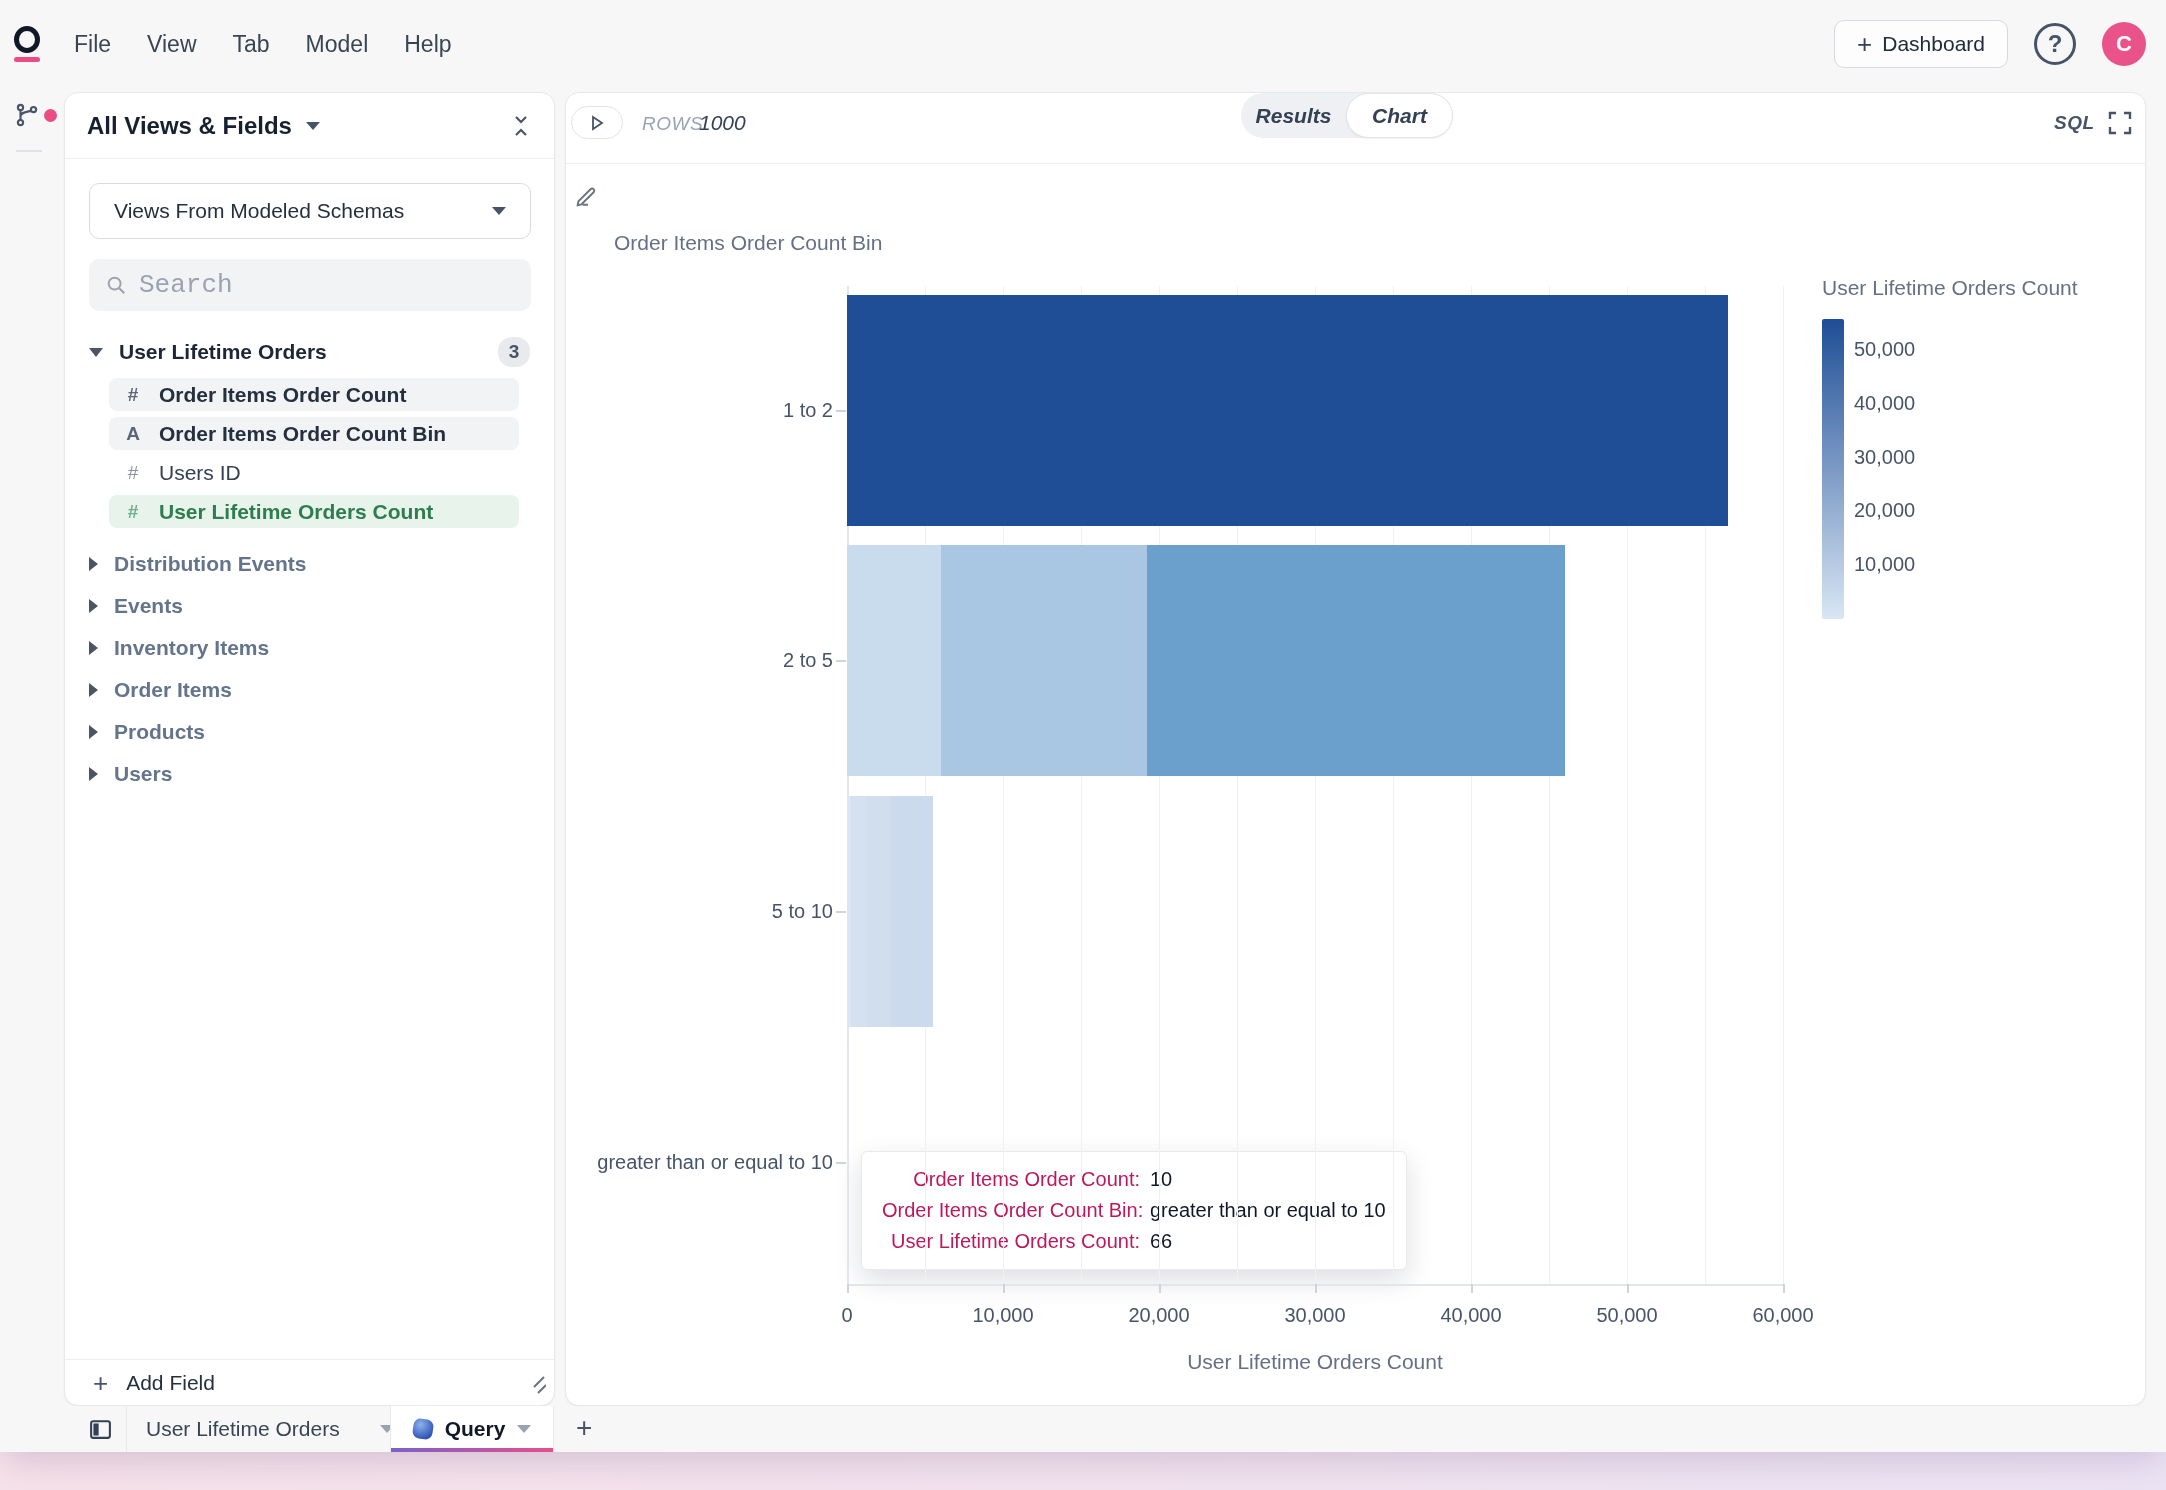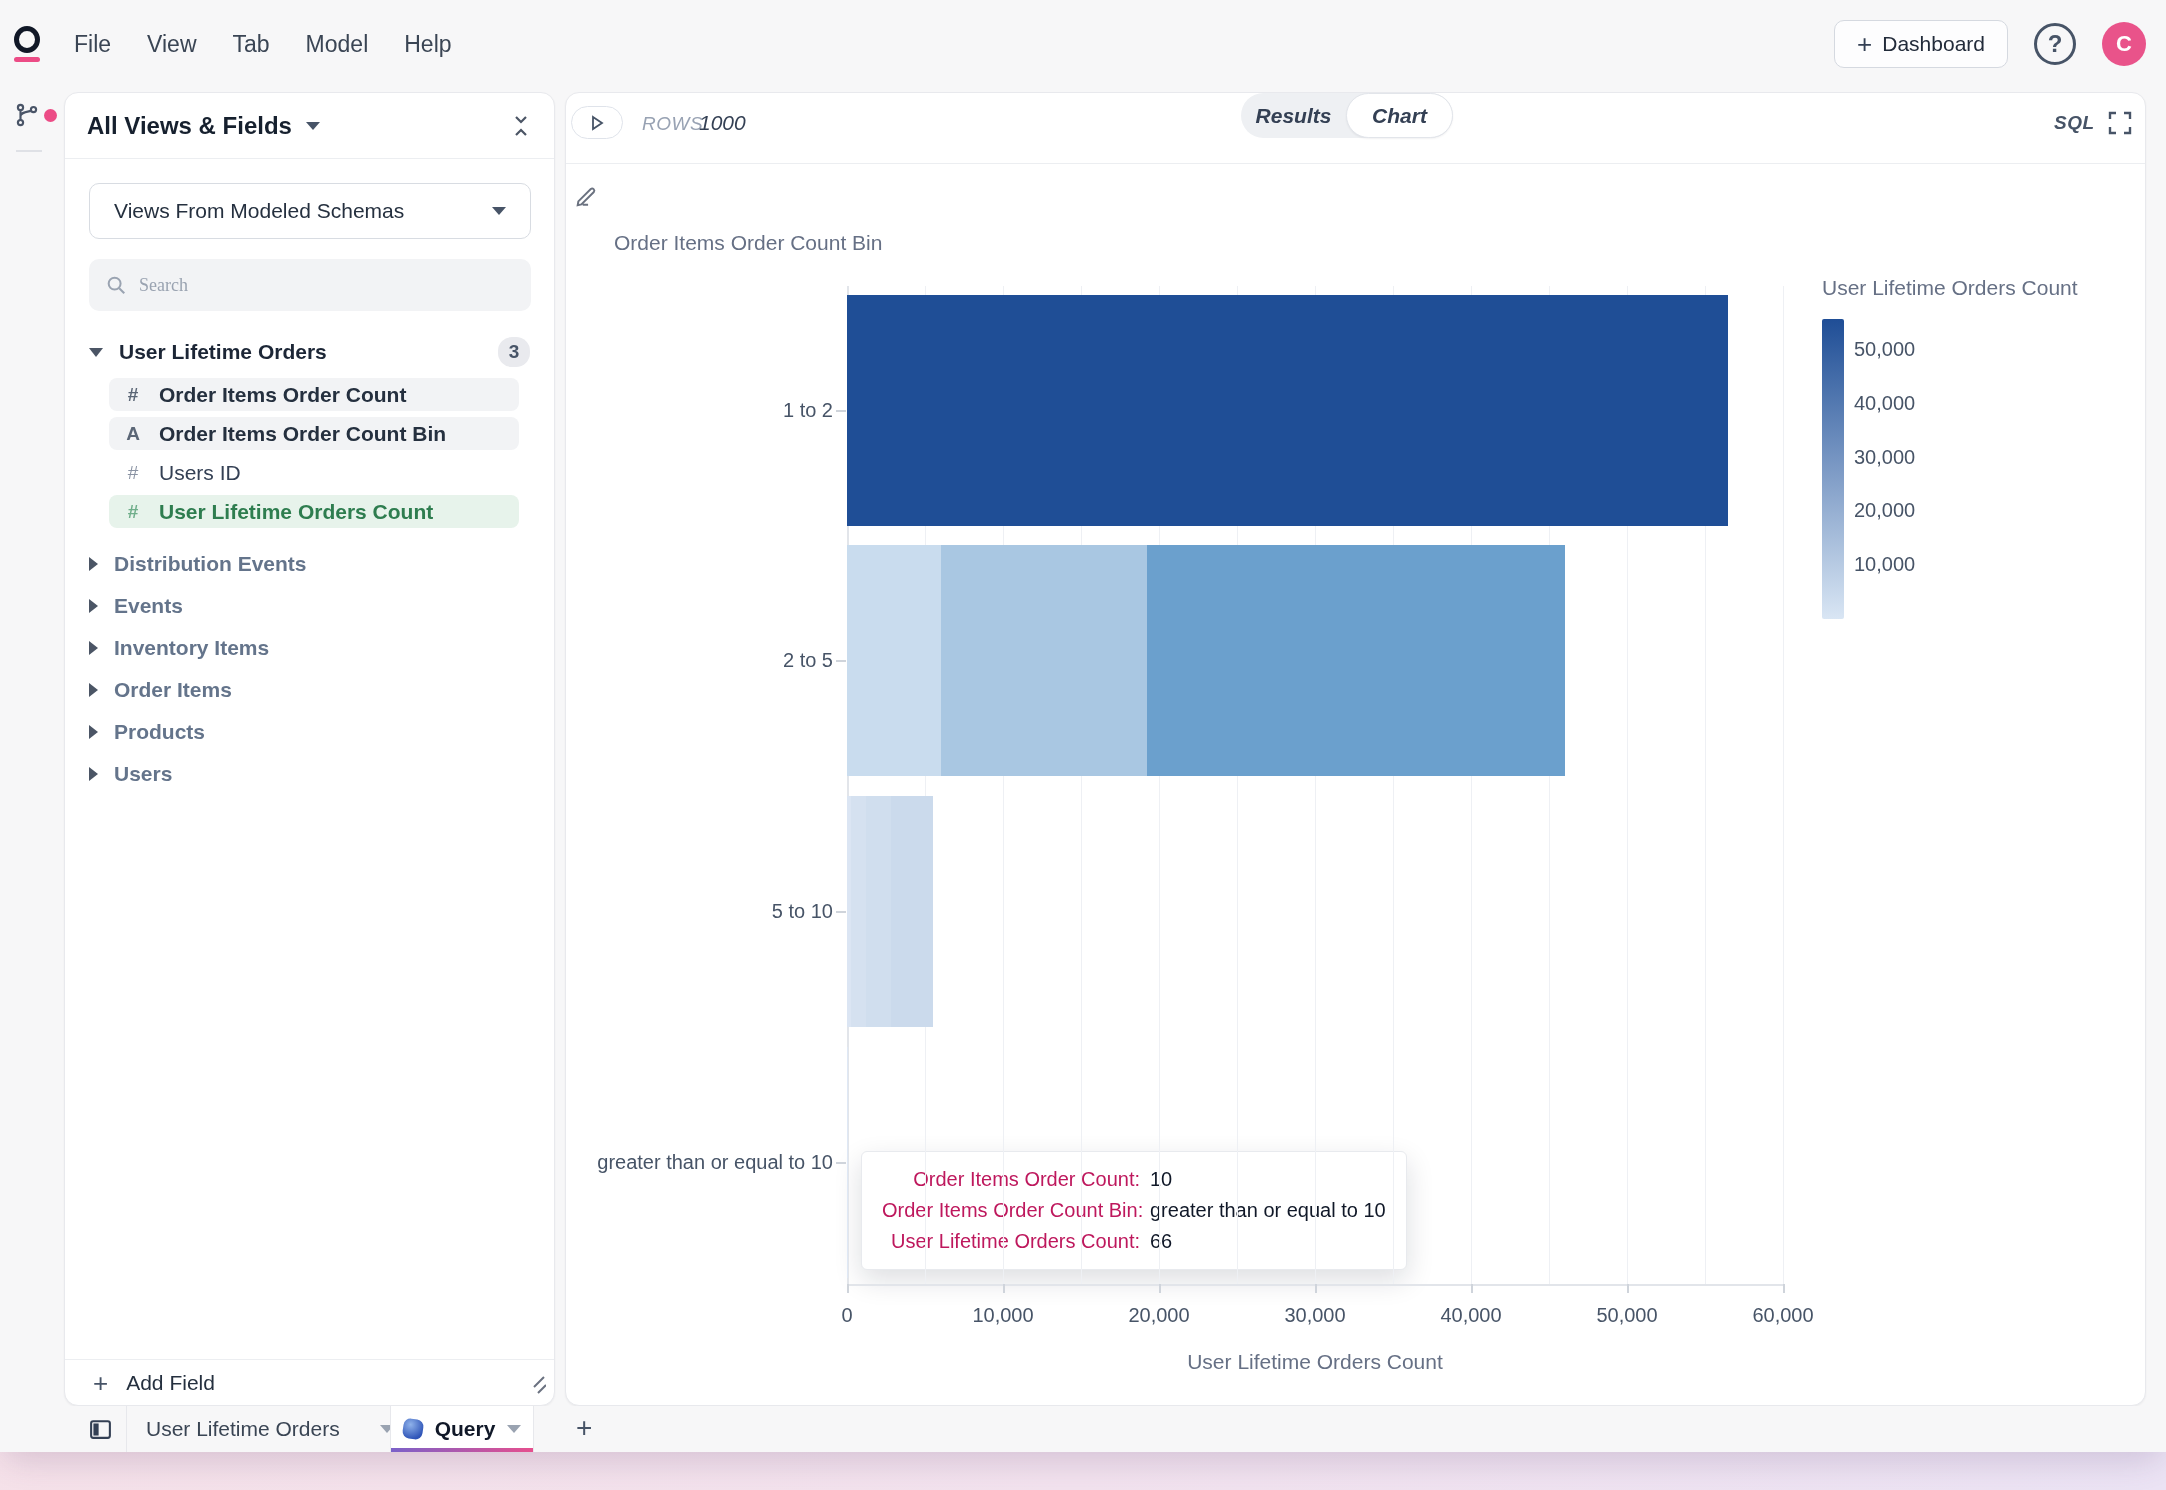--- a/index.html
+++ b/index.html
@@ -44,22 +44,22 @@
     display:flex; align-items:center; padding:0 22px; }
   .sb-title { font-size:24px; font-weight:bold; color:#16202e; }
   .caret-down { width:0; height:0; border-left:7px solid transparent; border-right:7px solid transparent;
     border-top:8px solid #475467; display:inline-block; margin-left:14px; }
   .collapse-btn { margin-left:auto; cursor:pointer; display:flex; flex-direction:column; align-items:center; gap:1px;}
   .sb-select { position:absolute; left:24px; top:90px; width:442px; height:56px; border:1.5px solid #d8dce2;
     border-radius:10px; background:#fff; display:flex; align-items:center; padding:0 24px; font-size:21px; color:#25303f; cursor:pointer;}
   .sb-select .caret-down { margin-left:auto; }
   .sb-search { position:absolute; left:24px; top:166px; width:442px; height:52px; background:#f2f3f5;
     border-radius:10px; display:flex; align-items:center; padding:0 16px; gap:12px; }
-  .sb-search input { border:none; outline:none; background:transparent; font-size:18px; color:#a21caf; width:100%;
-    font-family:Liberation Serif, serif;}
+  .sb-search input { border:none; outline:none; background:transparent; font-size:26px; color:#a21caf; width:100%;
+    font-family:Liberation Mono, monospace;}
   .sb-search input::placeholder { color:#9aa3b1; }
   .tree-section { position:absolute; left:0; width:100%; height:38px; display:flex; align-items:center;
     padding:0 24px; cursor:pointer; }
   .tri { display:inline-block; }
   .tri.right { width:0; height:0; border-top:7px solid transparent; border-bottom:7px solid transparent; border-left:9px solid #4b5565; }
   .tri.down  { width:0; height:0; border-left:7px solid transparent; border-right:7px solid transparent; border-top:9px solid #4b5565; }
   .section-label { font-size:21px; font-weight:bold; color:#64748b; margin-left:16px; }
   .section-label.open { color:#1c2636; }
   .badge { margin-left:auto; background:#e9eaee; border-radius:14px; min-width:32px; height:30px;
     display:flex; align-items:center; justify-content:center; font-size:19px; font-weight:bold; color:#475467; padding:0 9px;}
@@ -114,21 +114,21 @@
   .tt-label { width:258px; text-align:right; color:#be185d; }
   .tt-value { color:#101828; }
   
   .tabbar { position:absolute; left:0; top:1406px; width:100%; height:46px; background:#f7f7f8; }
   .tb-sep { position:absolute; top:0; width:1px; height:46px; background:#e7e8ec; }
   .tb-toggle { position:absolute; left:88px; top:11px; cursor:pointer; }
   .tb-label { position:absolute; left:146px; top:0; height:46px; display:flex; align-items:center; gap:40px;
     font-size:21px; color:#3a4554; cursor:pointer; }
   .tb-caret { width:0; height:0; border-left:7px solid transparent; border-right:7px solid transparent;
     border-top:8px solid #9aa3b1; }
-  .tab-active { position:absolute; left:390px; top:0; width:144px; height:46px; background:#fff;
+  .tab-active { position:absolute; left:390px; top:0; width:164px; height:46px; background:#fff;
     border-left:1px solid #e7e8ec; border-right:1px solid #e7e8ec; display:flex; align-items:center;
     justify-content:center; gap:12px; cursor:pointer; }
   .tab-active .underline { position:absolute; left:0; bottom:0; width:100%; height:4px;
     background:linear-gradient(90deg,#7b61c9,#e64f8e); }
   .query-icon { width:20px; height:20px; border-radius:35%;
     background:radial-gradient(circle at 35% 30%, #8fb2ea, #2f55b8 75%); transform:rotate(8deg); }
   .tab-active .lbl { font-size:21px; font-weight:bold; color:#101828; }
   .tb-plus { position:absolute; left:576px; top:6px; font-size:28px; color:#475467; cursor:pointer; }
 </style>
 </head>

